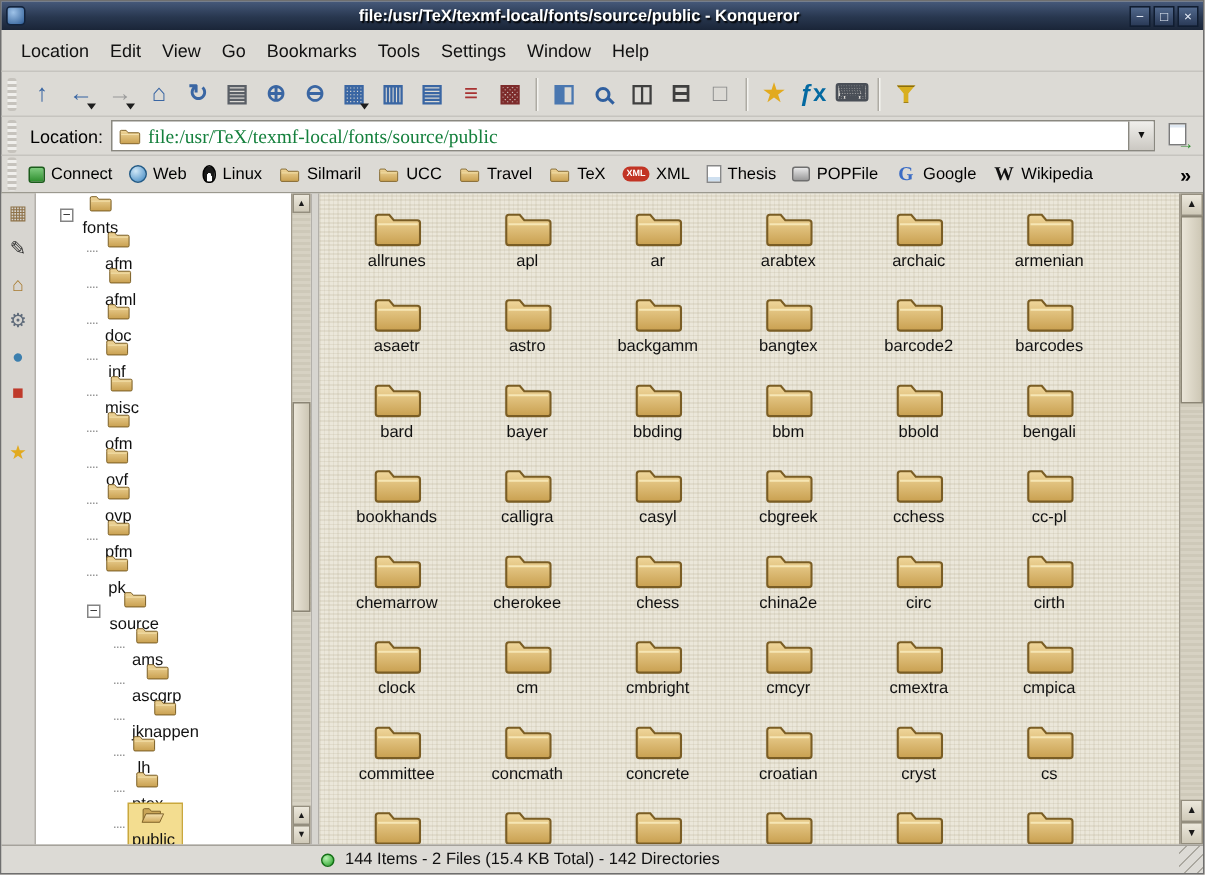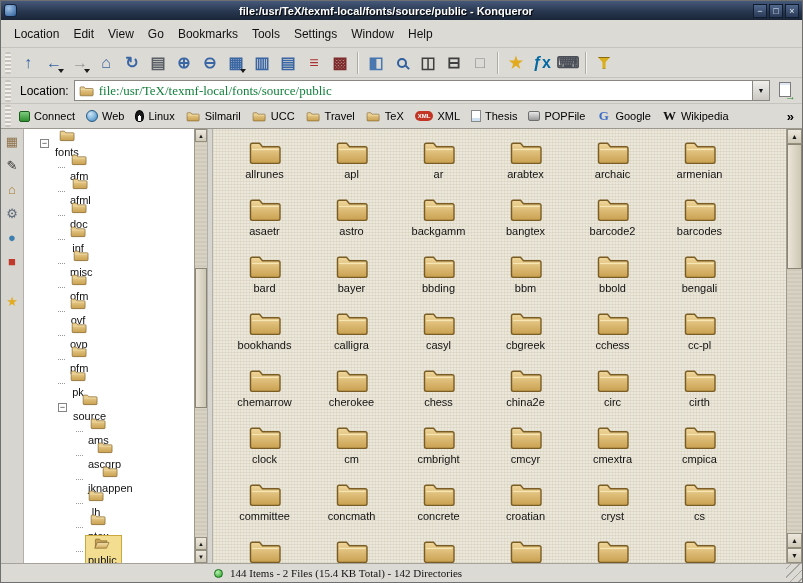--- a/index.html
+++ b/index.html
@@ -88,21 +88,21 @@
   .sb-track { flex:1; position:relative; background:repeating-linear-gradient(0deg,#d7d2c3 0 2px,#cec9b9 2px 4px); }
   .sb-thumb { position:absolute; left:0; right:0; background:linear-gradient(90deg,#eae5d8,#cdc7b5); border:1px solid #8b8575; }
   .c-thumb { top:0; height:125px; }
   .treescroll { width:13px; }
   .treescroll .sb-btn { height:13px; font-size:6px; }
   .t-thumb { top:32%; height:140px; }
 
   
   .statusbar { height:19px; display:flex; align-items:center; border-top:1px solid #a5a29b; background:#dcdad5; font-size:11px; color:#111; flex:none; }
   .led { width:9px; height:9px; border-radius:50%; background:radial-gradient(circle at 35% 30%,#b6f2b0,#23a024); border:1px solid #157017; margin-left:213px; flex:none; }
-  .sb-text { margin-left:7px; white-space:nowrap;font-family:Liberation Serif, serif; }
+  .sb-text { margin-left:7px; white-space:nowrap; }
   .grip { margin-left:auto; width:16px; height:100%; background:repeating-linear-gradient(135deg, transparent 0 3px, #aaa79f 3px 4px, transparent 4px 6px); }
 </style>
 </head>
 <body>
 
 <svg width="0" height="0" style="position:absolute" aria-hidden="true">
   <defs>
     <linearGradient id="gfold" x1="0" y1="0" x2="0" y2="1">
       <stop offset="0" stop-color="#f0d79c"></stop>
         <stop offset="1" stop-color="#c9a050"></stop>

